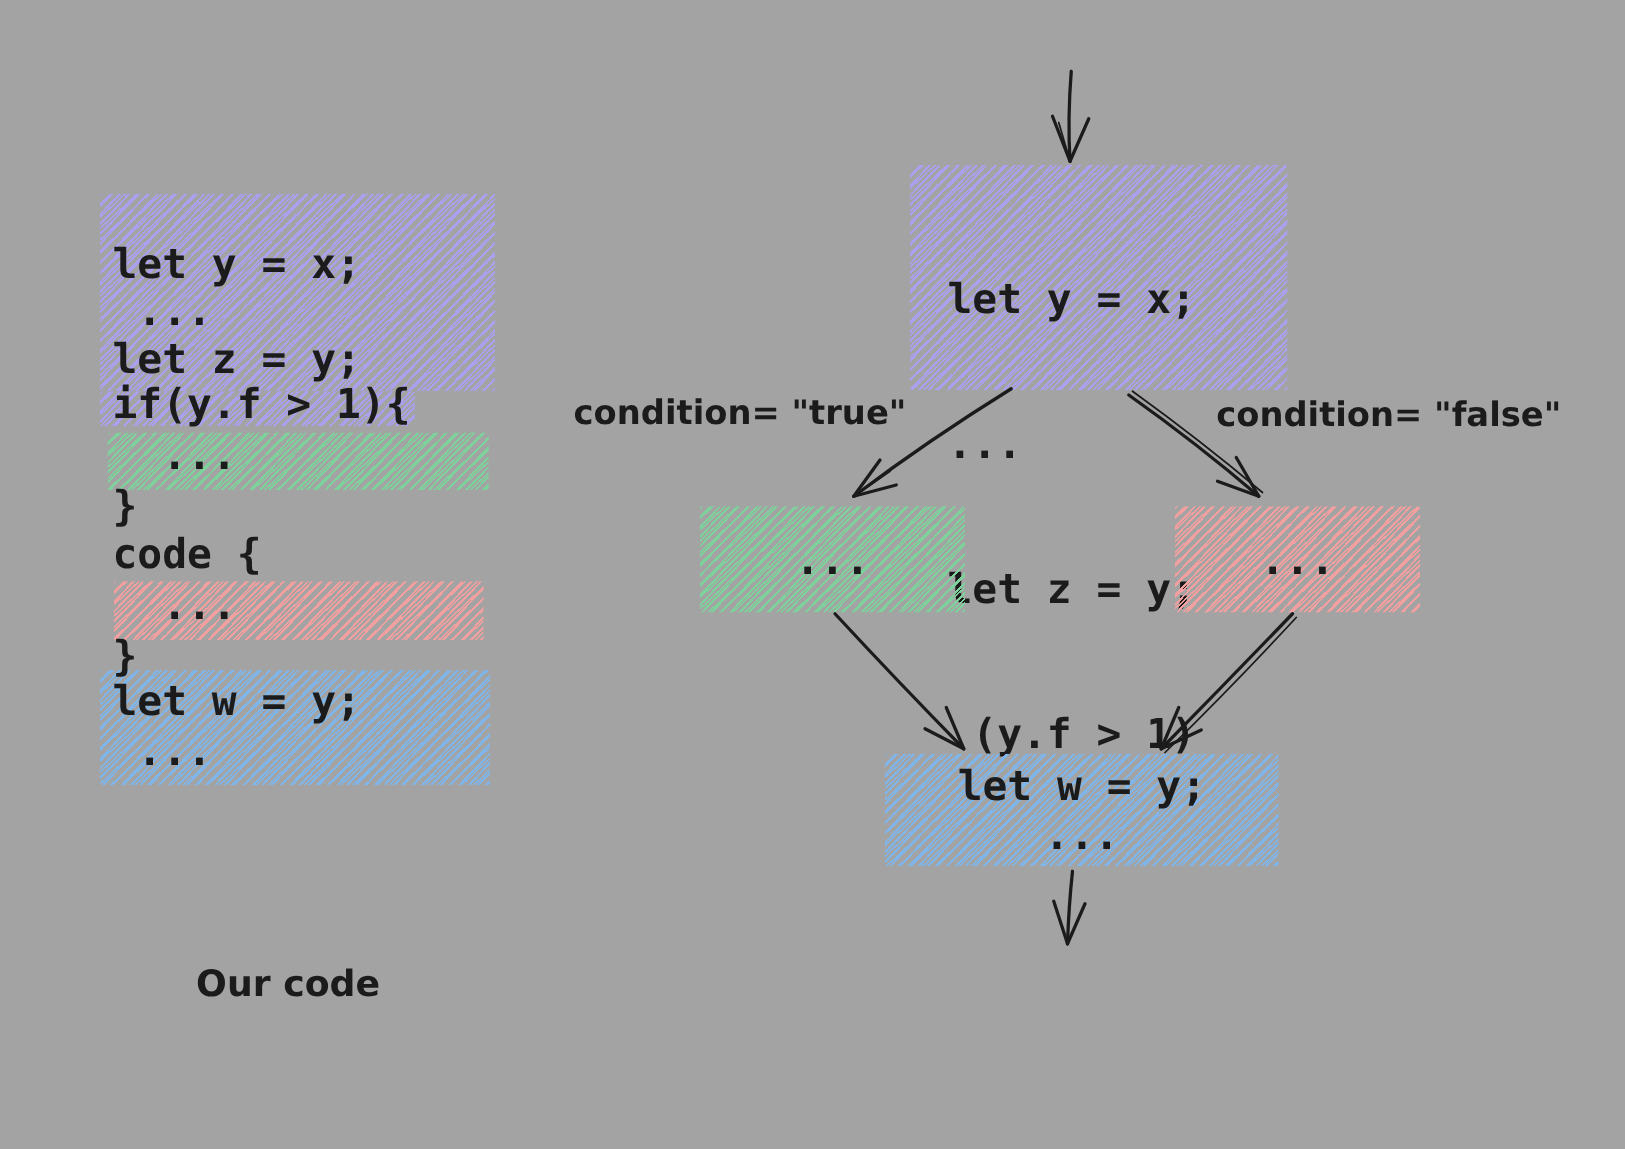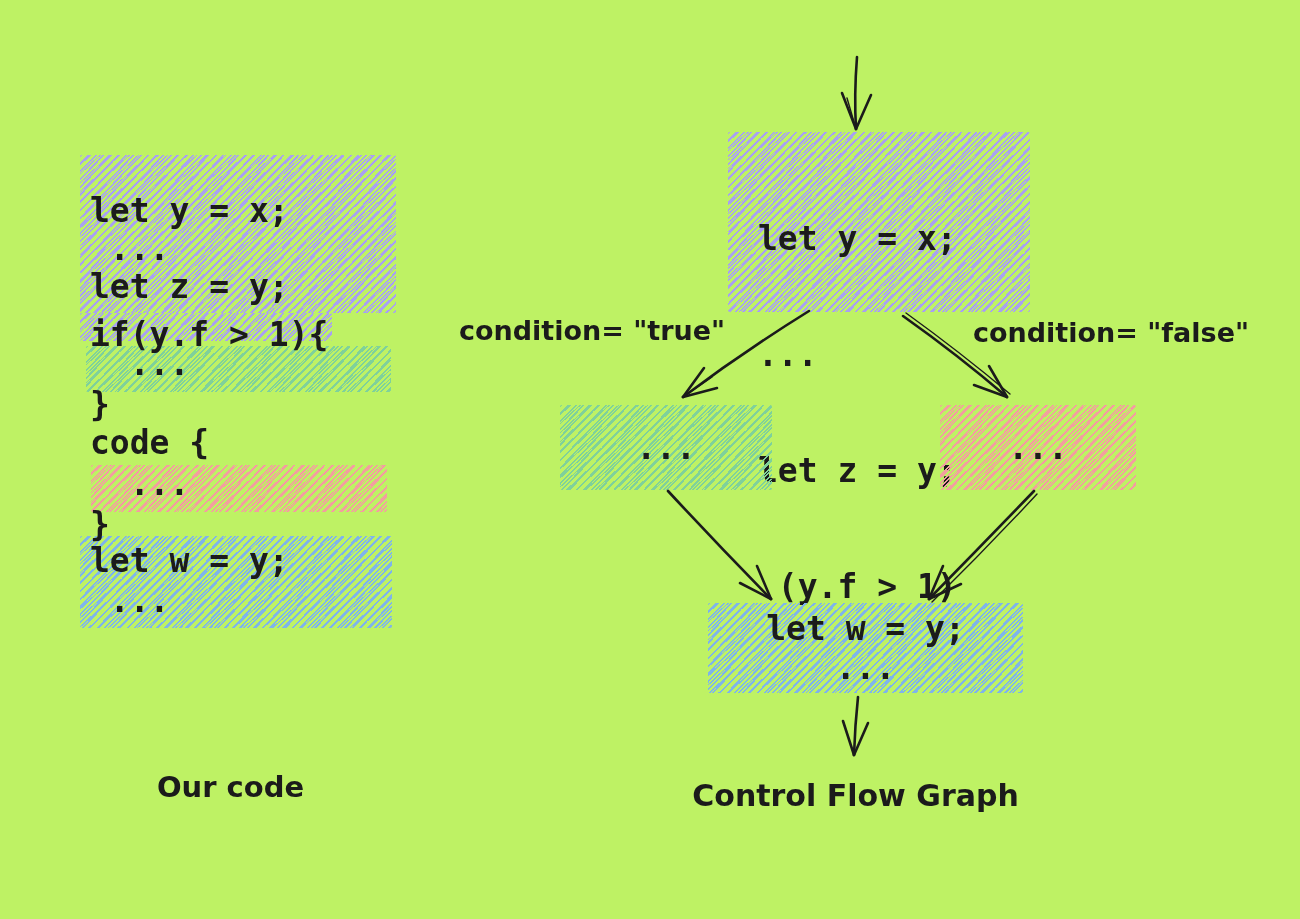--- a/index.html
+++ b/index.html
@@ -1,17 +1,17 @@
 <!DOCTYPE html>
 <html style="--ink: #1b1b1b; --purple: #a9a1f0; --green: #7fd19b; --red: #f29f9f; --blue: #7fb5e9;"><head>
 <meta charset="utf-8">
 <style>
   html,body{margin:0;padding:0;background:#ffffff;}
   .canvas{
-    position:relative;width:1300px;height:919px;background:#bef264;overflow:hidden;
+    position:relative;width:1300px;height:919px;background:#a3a3a3;overflow:hidden;
     font-family:"DejaVu Sans",sans-serif;color:var(--ink,#1b1b1b);
   }
   
   .hatch{position:absolute;border-radius:2px;}
   .hatch-purple{
     background-image:
       repeating-linear-gradient(134deg,var(--purple,#a9a1f0) 0 1.6px,transparent 1.6px 5.4px),
       repeating-linear-gradient(137deg,var(--purple,#a9a1f0) 0 1.2px,transparent 1.2px 6.6px);
   }
   .hatch-green{
@@ -28,21 +28,21 @@
     background-image:
       repeating-linear-gradient(134deg,var(--blue,#7fb5e9) 0 1.6px,transparent 1.6px 5.4px),
       repeating-linear-gradient(137deg,var(--blue,#7fb5e9) 0 1.2px,transparent 1.2px 6.6px);
   }
   
   .code-panel{position:absolute;left:78px;top:150px;width:335px;height:495px;}
   .code-line{
     position:absolute;left:12px;white-space:pre;z-index:2;
     font-family:"DejaVu Sans Mono",monospace;font-size:33px;font-weight:600;line-height:36px;
   }
-  .ln-0{top:43px;}  .ln-1{top:81px;}  .ln-2{top:119px;} .ln-3{top:155px;margin-top:12px;}
+  .ln-0{top:43px;}  .ln-1{top:81px;}  .ln-2{top:119px;} .ln-3{top:155px;}
   .ln-4{top:196px;} .ln-5{top:237px;} .ln-6{top:275px;} .ln-7{top:316px;}
   .ln-8{top:357px;} .ln-9{top:393px;} .ln-10{top:433px;}
   .hl-purple-main   {left:2px;  top:5px;   width:316px;height:158px;}
   .hl-purple-partial{left:2px;  top:163px; width:252px;height:28px;}
   .hl-green         {left:8px;  top:196px; width:305px;height:46px;}
   .hl-red           {left:13px; top:315px; width:296px;height:47px;}
   .hl-blue          {left:2px;  top:386px; width:312px;height:92px;}
   
   .cfg-node{position:absolute;z-index:1;}
   .node-text{
@@ -110,21 +110,20 @@
   </div>
 
   <div class="cfg-node hatch hatch-blue node-exit">
     <div class="node-text node-line-a">let w = y;</div>
     <div class="node-text node-line-b">...</div>
   </div>
 
   <div class="hand label-true">condition= "true"</div>
   <div class="hand label-false">condition= "false"</div>
   <div class="hand caption-code">Our code</div>
-  <div class="hand caption-cfg">Control Flow Graph</div>
 
   <svg class="edges" width="1300" height="919" viewBox="0 0 1300 919">
     <g stroke="#1b1b1b" stroke-width="2.6" fill="none" stroke-linecap="round">
       <g>
         <path d="M857,57 Q854,95 856,129"></path>
         <path d="M856,129 L842,93"></path>
         <path d="M856,129 L871,95"></path>
         <path d="M856,129 L847,98" stroke-width="1.4"></path>
       </g>
       <g>

